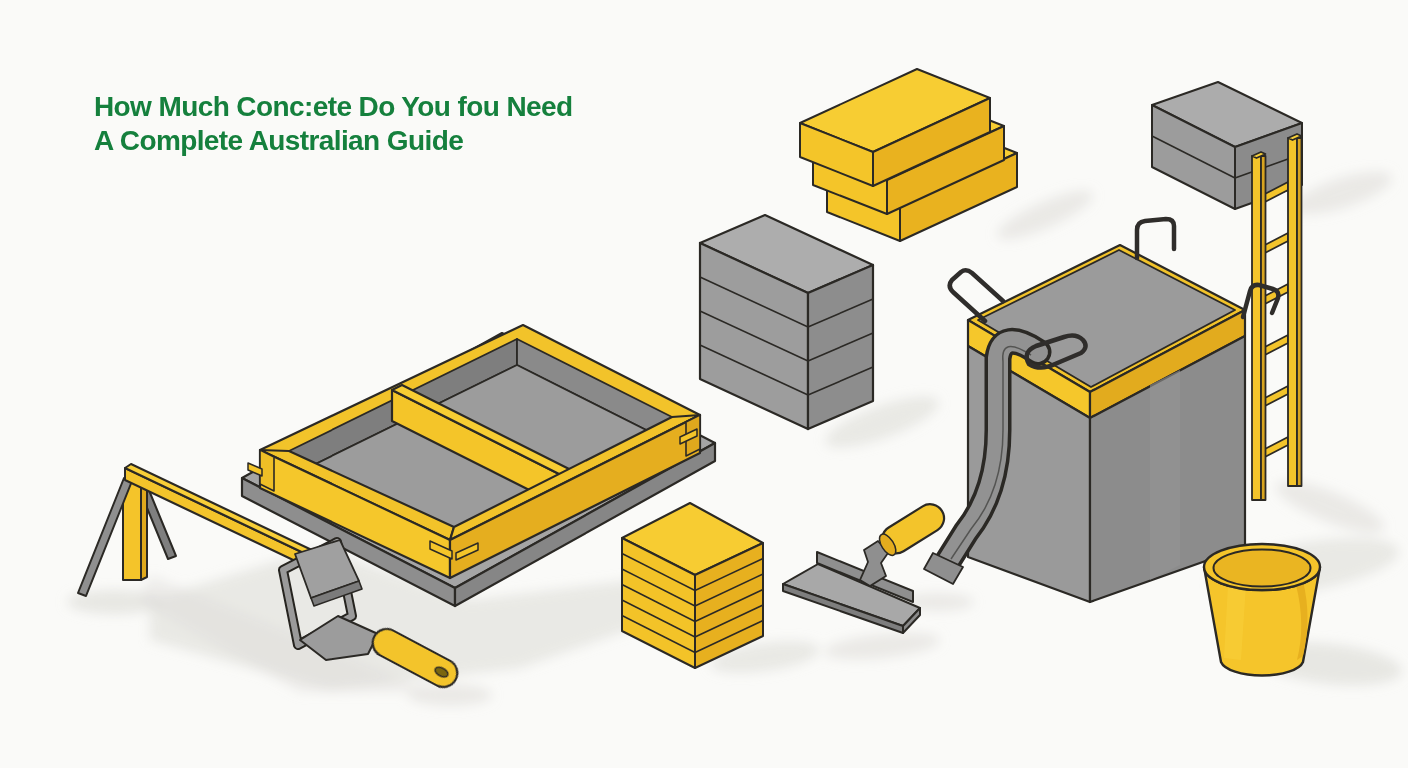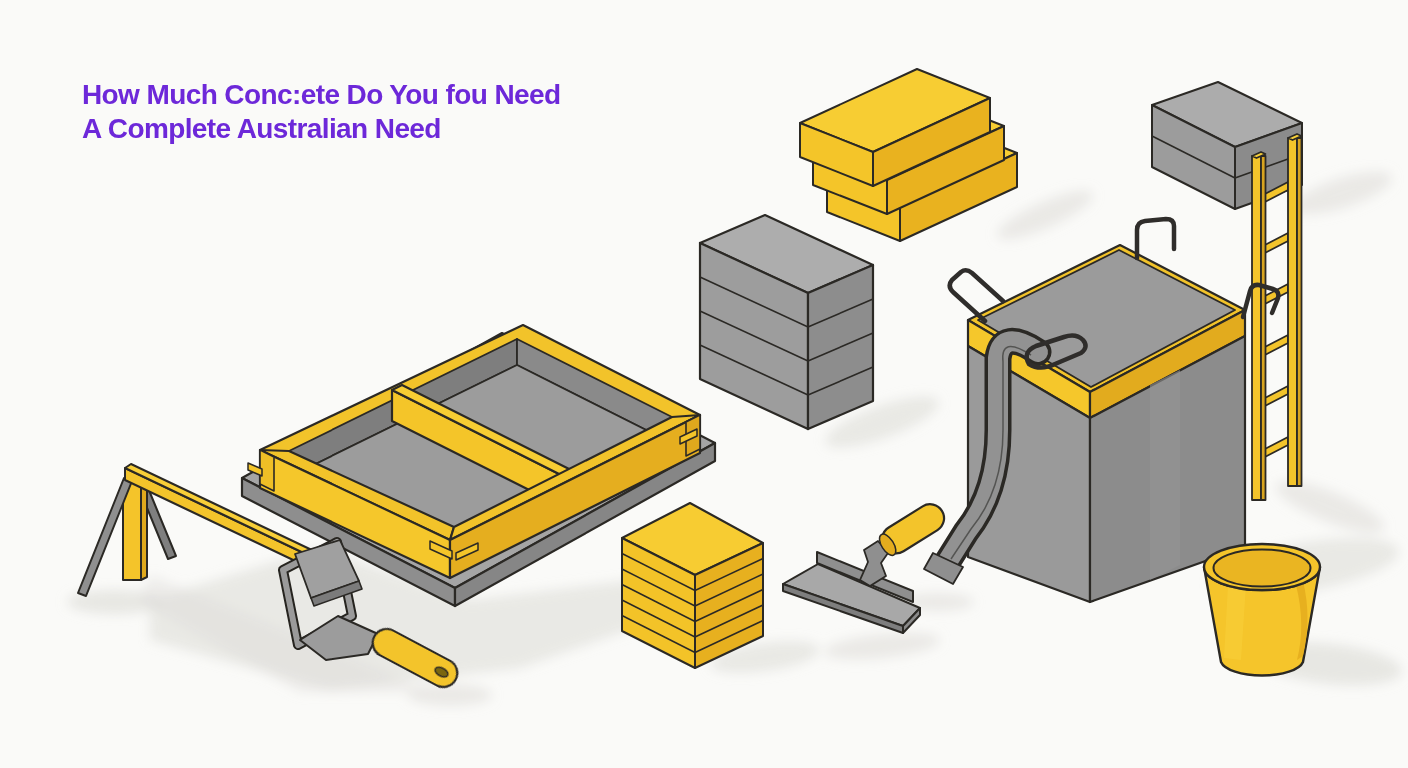--- a/index.html
+++ b/index.html
@@ -1,20 +1,20 @@
 <!DOCTYPE html>
 <html><head>
 <meta charset="utf-8">
 <style>
   html,body{margin:0;padding:0;background:#e9e9e9;}
   .stage{position:relative;width:1408px;height:768px;background:#FAFAF8;overflow:hidden;
          font-family:"Liberation Sans", sans-serif;}
   .stage svg{position:absolute;left:0;top:0;}
-  .title{position:absolute;left:78px;top:74px;color:#6d28d9;font-weight:700;
-         font-size:28px;line-height:34px;letter-spacing:-0.6px;margin:4px;}
+  .title{position:absolute;left:78px;top:74px;color:#15803d;font-weight:700;
+         font-size:28px;line-height:34px;letter-spacing:-0.6px;margin:16px;}
   .title div{white-space:nowrap;}
 </style>
 </head>
 <body>
 
 <div class="stage">
 
 <svg width="1408" height="768" viewBox="0 0 1408 768">
   <defs>
     <filter id="soft" x="-40%" y="-40%" width="180%" height="180%">
@@ -214,16 +214,16 @@
     <path d="M 1204,567 A 58,23 0 0 0 1320,567 L 1303,662 A 41.5,16 0 0 1 1221,662 Z" fill="#F5C52B" stroke-width="2.4"></path>
     <path d="M 1296,585 Q 1306,625 1297,660 L 1303,656 Q 1312,618 1303,581 Z" fill="#E7B01F" stroke="none"></path>
     <polygon points="1228,585 1246,585 1241,660 1224,658" fill="#F9D23B" stroke="none" opacity="0.5"></polygon>
     <ellipse cx="1262" cy="567" rx="58" ry="23" fill="#F5C52B" stroke-width="2.4"></ellipse>
     <ellipse cx="1262" cy="568" rx="48.5" ry="18.5" fill="#EAB522" stroke-width="2"></ellipse>
   </g>
 </svg>
 
   <h1 class="title">
     <div>How Much Conc:ete Do You fou Need</div>
-    <div>A Complete Australian Need</div>
+    <div>A Complete Australian Guide</div>
   </h1>
 
 </div>
 
 </body></html>

